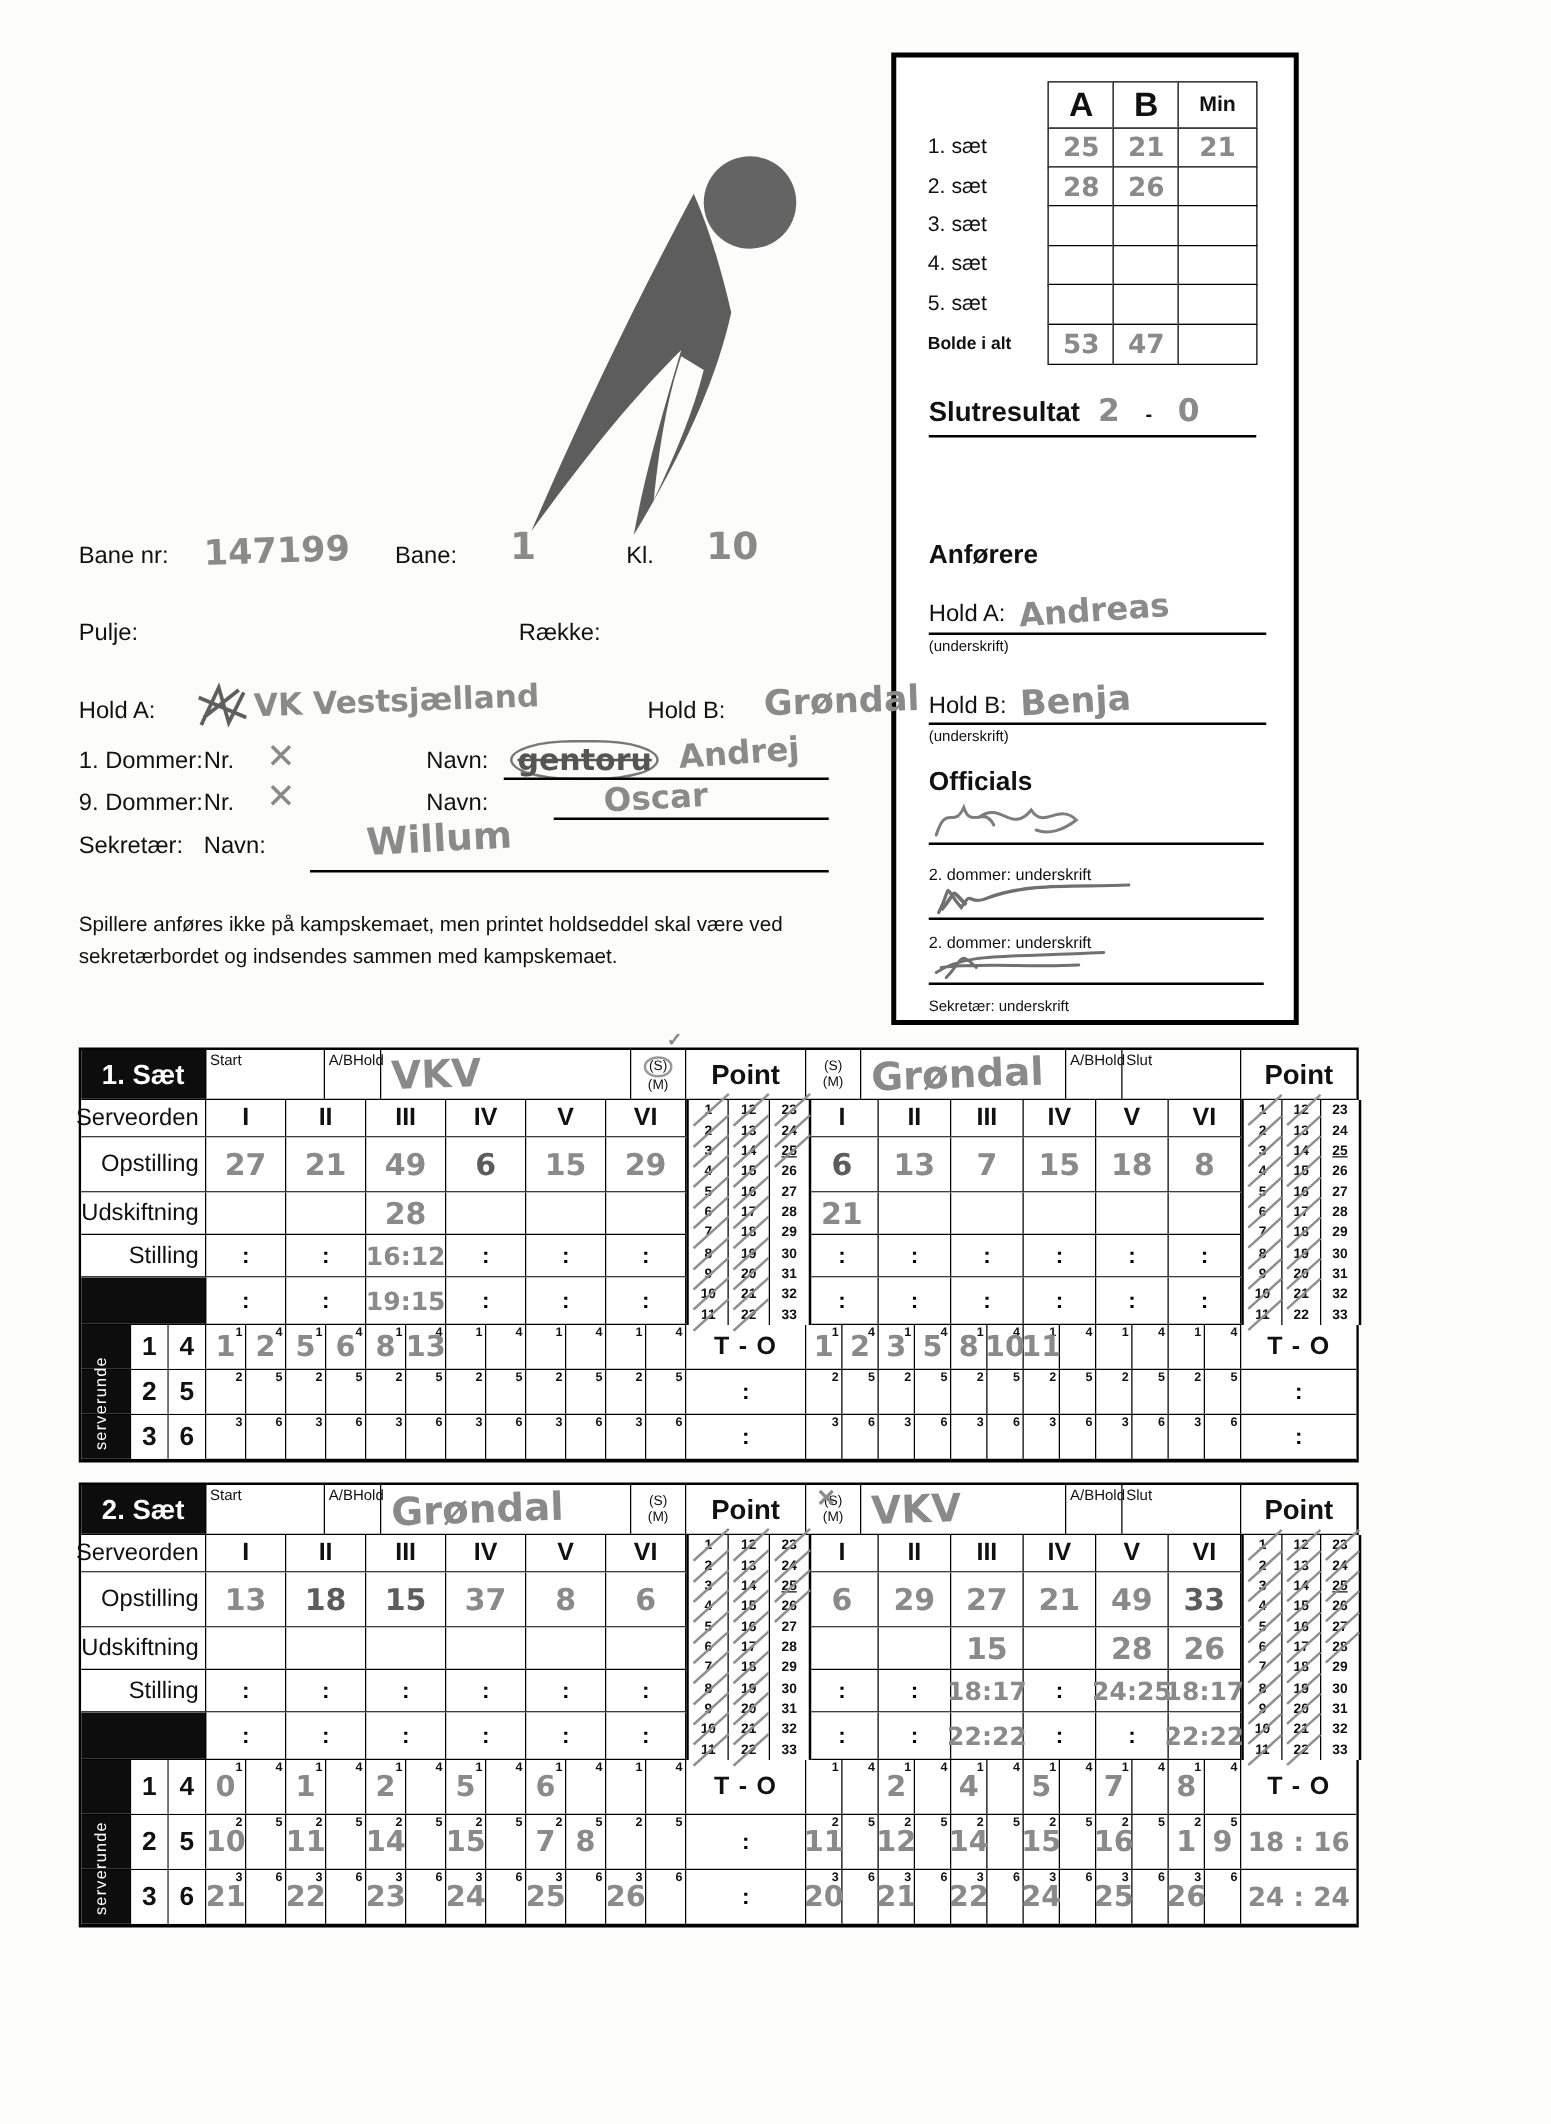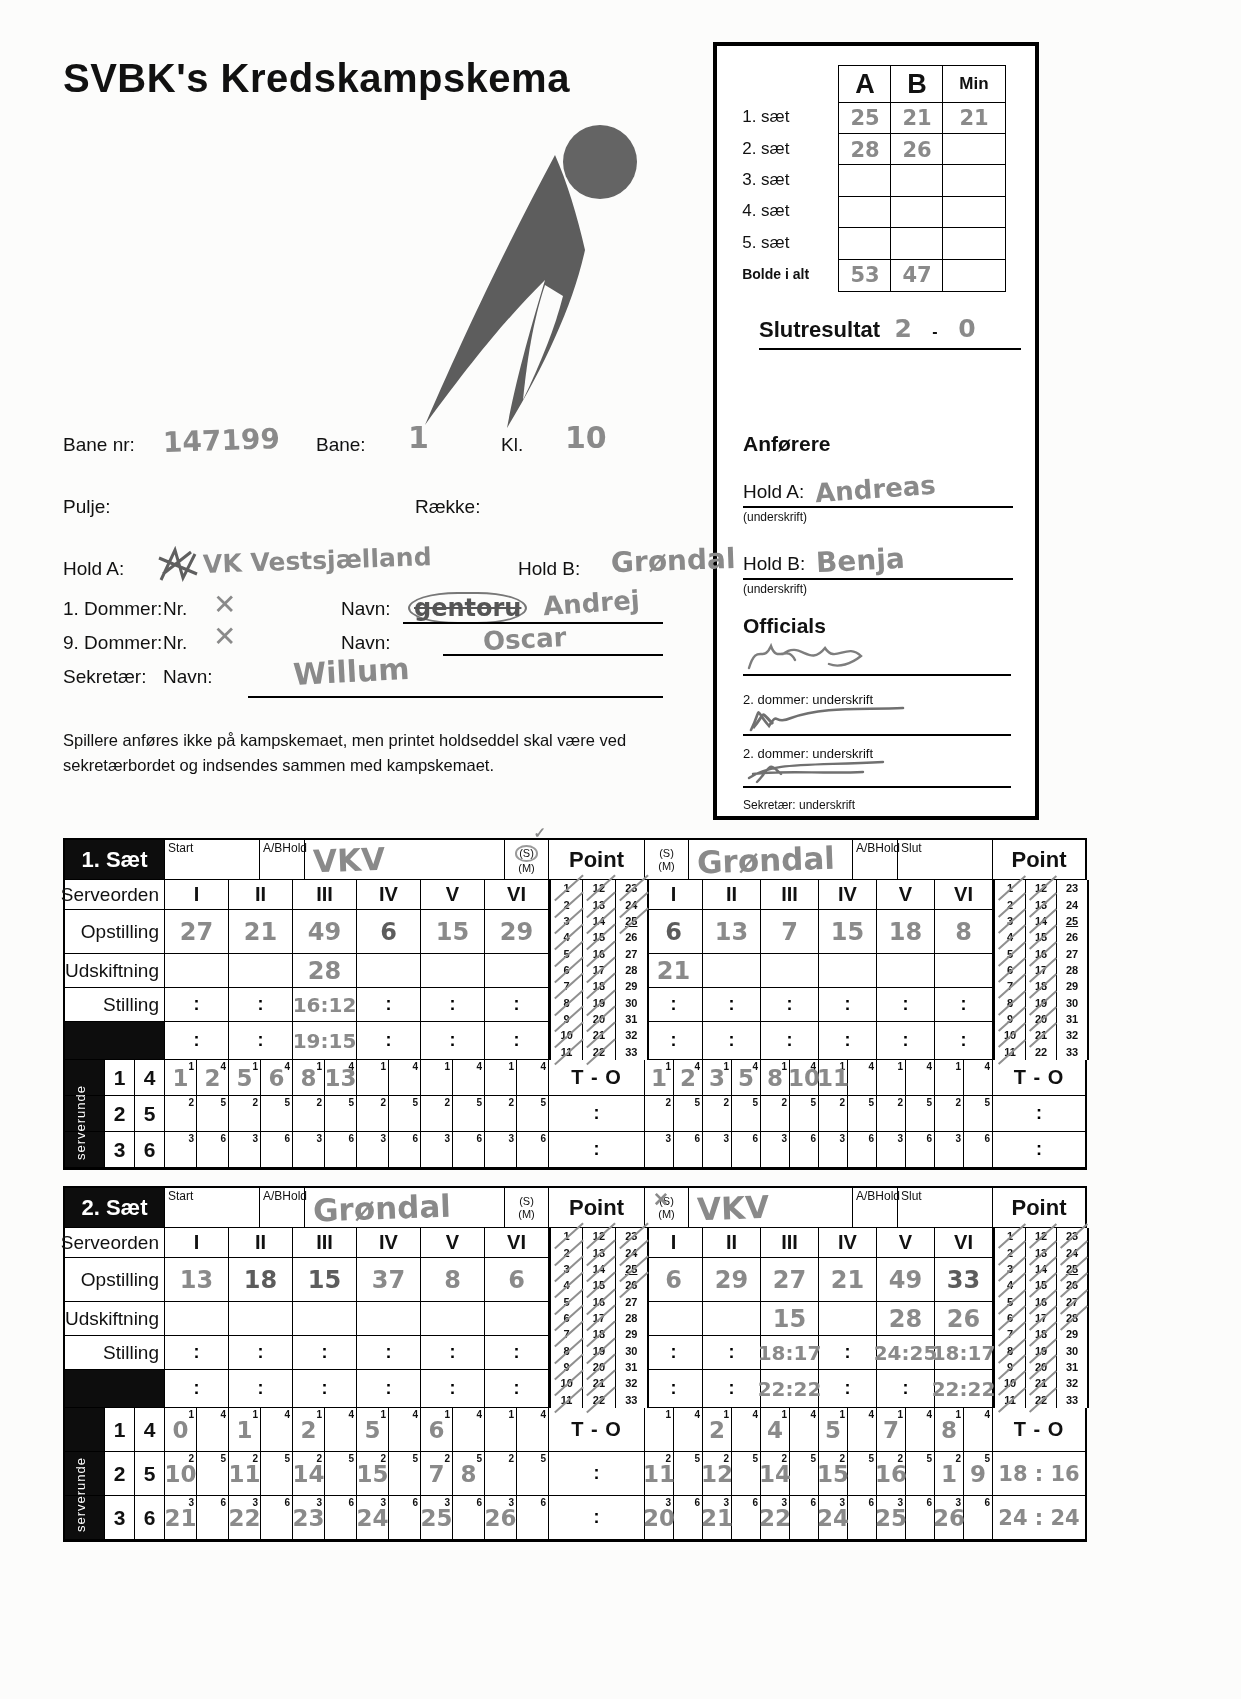--- a/index.html
+++ b/index.html
@@ -69,21 +69,20 @@
   .tolabel{font-weight:bold;font-size:20px;letter-spacing:1px;}
   .tocell{flex-direction:row;}
   .tohw{font-size:21px;white-space:nowrap;z-index:2;}
   .vtext{writing-mode:vertical-rl;transform:rotate(180deg);color:#fff;font-size:13px;letter-spacing:1px;z-index:2;}
 </style>
 </head>
 <body>
 
 <div class="page">
 
-  <div class="abs title">SVBK's Kredskampskema</div>
 
   <div class="abs" style="left:395px;top:100px;width:250px;height:330px;">
     <svg width="250" height="330" viewBox="0 0 250 330">
       <circle cx="205" cy="62" r="37" fill="#646464"></circle>
       <path d="M160 55 C 120 130, 80 210, 30 325 C 85 250, 115 215, 150 180
                C 132 240, 120 285, 112 328 C 150 265, 178 205, 190 150
                C 182 115, 172 82, 160 55 Z" fill="#5d5d5d"></path>
       <path d="M150 185 C 140 215, 133 250, 128 300 C 146 262, 160 228, 168 196 Z" fill="#fcfcfb"></path>
     </svg>
   </div>
@@ -126,21 +125,21 @@
       <div class="rc rv hw"></div>
       <div class="rc rv hw"></div>
       <div class="rc rv hw"></div>
 
       <div class="rc rl" style="font-size:14px;font-weight:bold;">Bolde i alt</div>
       <div class="rc rv hw">53</div>
       <div class="rc rv hw">47</div>
       <div class="rc rv hw"></div>
     </div>
 
-    <div class="abs" style="left:26px;top:268px;width:262px;margin-left:16px;">
+    <div class="abs" style="left:26px;top:268px;width:262px;">
       <span class="boldlbl" style="font-size:22px;">Slutresultat</span>
       <span class="hw" style="font-size:25px;margin-left:10px;">2</span>
       <span style="font-weight:bold;margin:0 16px;">-</span>
       <span class="hw" style="font-size:25px;">0</span>
       <div class="uline" style="left:0;top:34px;width:262px;"></div>
     </div>
 
 
     <div class="abs boldlbl" style="left:26px;top:386px;font-size:21px;">Anførere</div>
 

